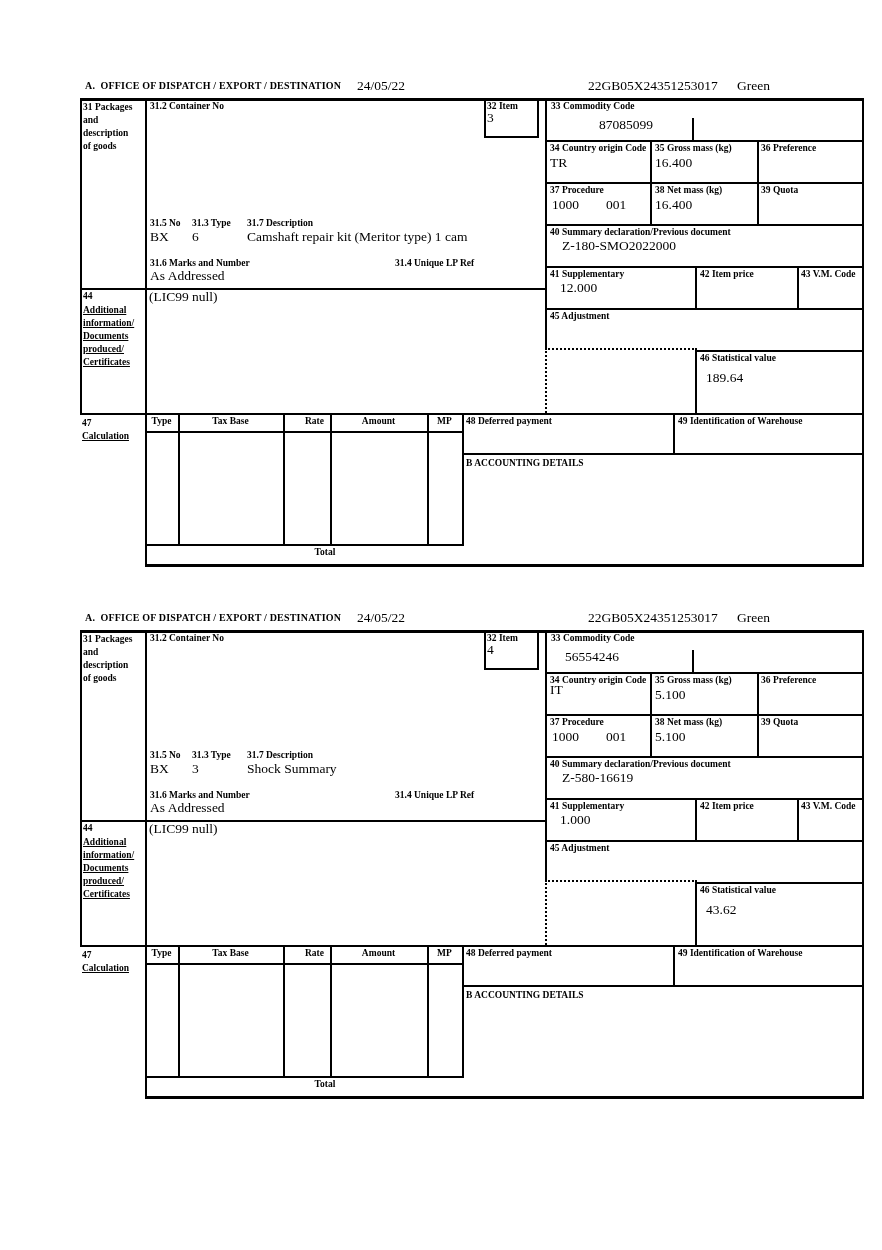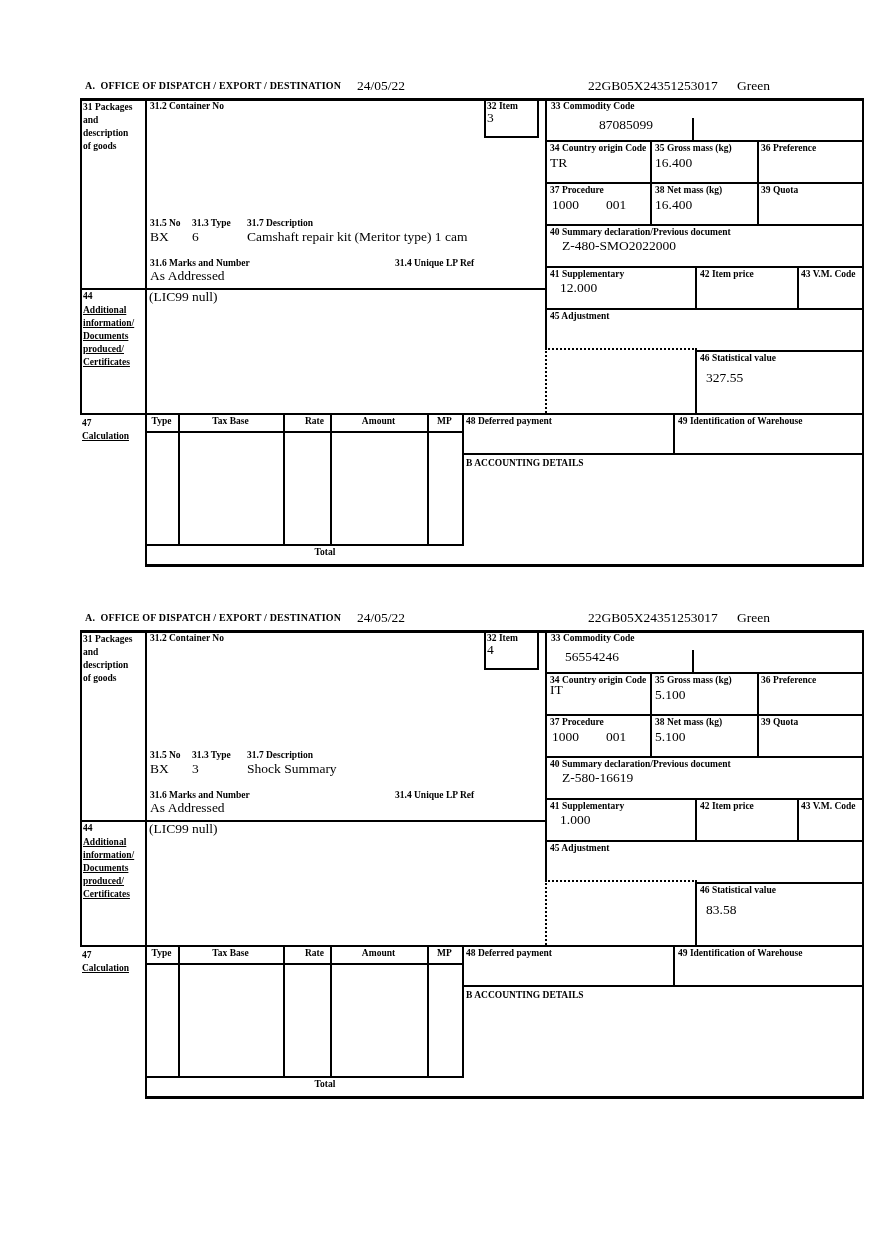--- a/index.html
+++ b/index.html
@@ -109,31 +109,31 @@
     <div class="t lbl" style="left:761px;top:143px">36 Preference</div>
 
     <div class="t lbl" style="left:550px;top:185px">37 Procedure</div>
     <div class="t val" style="left:552px;top:197px">1000</div>
     <div class="t val" style="left:606px;top:197px">001</div>
     <div class="t lbl" style="left:655px;top:185px">38 Net mass (kg)</div>
     <div class="t val" style="left:655px;top:197px">16.400</div>
     <div class="t lbl" style="left:761px;top:185px">39 Quota</div>
 
     <div class="t lbl" style="left:550px;top:227px">40 Summary declaration/Previous document</div>
-    <div class="t val" style="left:562px;top:238px">Z-480-SMO2022000</div>
+    <div class="t val" style="left:562px;top:238px">Z-180-SMO2022000</div>
 
     <div class="t lbl" style="left:550px;top:269px">41 Supplementary</div>
     <div class="t val" style="left:560px;top:280px">12.000</div>
     <div class="t lbl" style="left:700px;top:269px">42 Item price</div>
     <div class="t lbl" style="left:801px;top:269px">43 V.M. Code</div>
 
     <div class="t lbl" style="left:550px;top:311px">45 Adjustment</div>
 
     <div class="t lbl" style="left:700px;top:353px">46 Statistical value</div>
-    <div class="t val" style="left:706px;top:370px">327.55</div>
+    <div class="t val" style="left:706px;top:370px">189.64</div>
 
     <div class="t lbl ctr" style="left:145px;top:416px;width:33px">Type</div>
     <div class="t lbl ctr" style="left:178px;top:416px;width:105px">Tax Base</div>
     <div class="t lbl rgt" style="left:283px;top:416px;width:45px">Rate</div>
     <div class="t lbl ctr" style="left:330px;top:416px;width:97px">Amount</div>
     <div class="t lbl ctr" style="left:427px;top:416px;width:35px">MP</div>
 
     <div class="t lbl" style="left:466px;top:416px">48 Deferred payment</div>
     <div class="t lbl" style="left:678px;top:416px">49 Identification of Warehouse</div>
     <div class="t lbl" style="left:466px;top:458px">B ACCOUNTING DETAILS</div>
@@ -235,21 +235,21 @@
     <div class="t val" style="left:562px;top:238px">Z-580-16619</div>
 
     <div class="t lbl" style="left:550px;top:269px">41 Supplementary</div>
     <div class="t val" style="left:560px;top:280px">1.000</div>
     <div class="t lbl" style="left:700px;top:269px">42 Item price</div>
     <div class="t lbl" style="left:801px;top:269px">43 V.M. Code</div>
 
     <div class="t lbl" style="left:550px;top:311px">45 Adjustment</div>
 
     <div class="t lbl" style="left:700px;top:353px">46 Statistical value</div>
-    <div class="t val" style="left:706px;top:370px">83.58</div>
+    <div class="t val" style="left:706px;top:370px">43.62</div>
 
     <div class="t lbl ctr" style="left:145px;top:416px;width:33px">Type</div>
     <div class="t lbl ctr" style="left:178px;top:416px;width:105px">Tax Base</div>
     <div class="t lbl rgt" style="left:283px;top:416px;width:45px">Rate</div>
     <div class="t lbl ctr" style="left:330px;top:416px;width:97px">Amount</div>
     <div class="t lbl ctr" style="left:427px;top:416px;width:35px">MP</div>
 
     <div class="t lbl" style="left:466px;top:416px">48 Deferred payment</div>
     <div class="t lbl" style="left:678px;top:416px">49 Identification of Warehouse</div>
     <div class="t lbl" style="left:466px;top:458px">B ACCOUNTING DETAILS</div>

